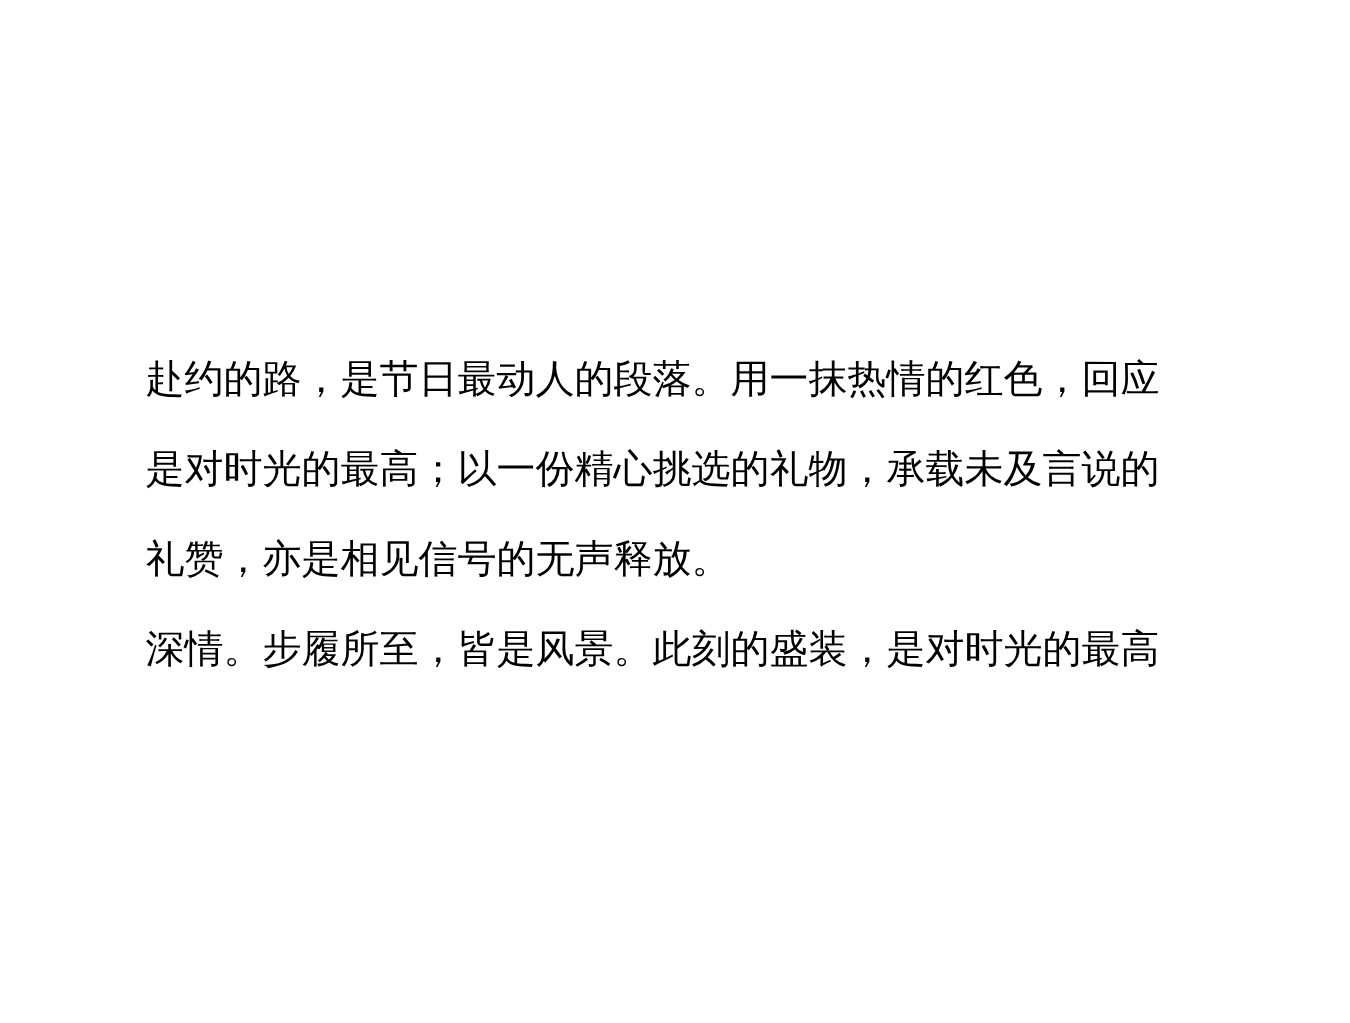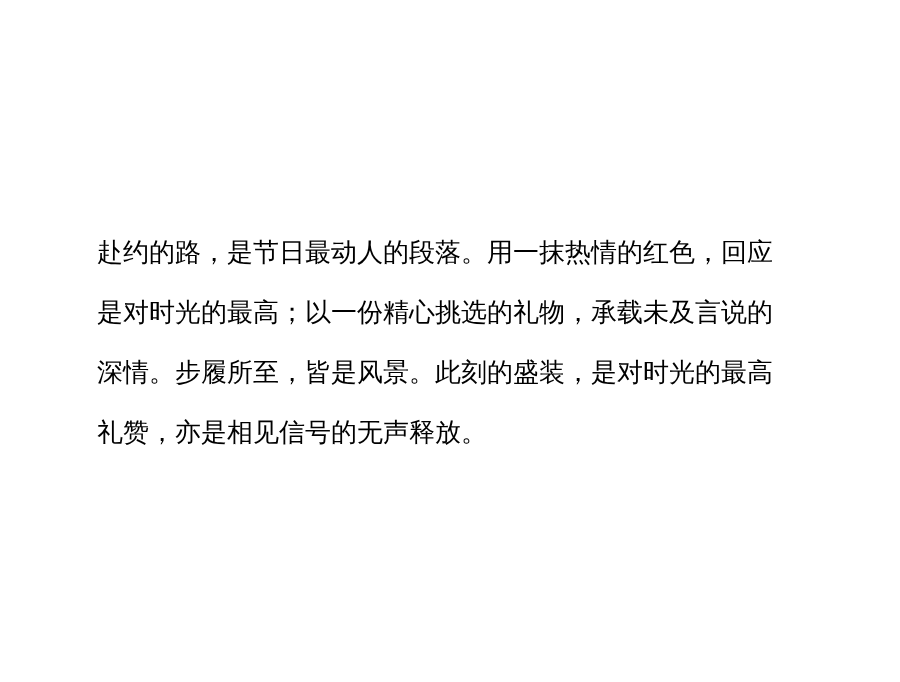--- a/index.html
+++ b/index.html
@@ -37,16 +37,16 @@
     height: 60px;
   }
 </style>
 </head>
 <body>
 
 <div class="slide">
   <div class="body-text">
     <div class="text-line">赴约的路，是节日最动人的段落。用一抹热情的红色，回应</div>
     <div class="text-line">是对时光的最高；以一份精心挑选的礼物，承载未及言说的</div>
+    <div class="text-line">礼赞，亦是相见信号的无声释放。</div>
     <div class="text-line">深情。步履所至，皆是风景。此刻的盛装，是对时光的最高</div>
-    <div class="text-line">礼赞，亦是相见信号的无声释放。</div>
   </div>
 </div>
 
 </body></html>

